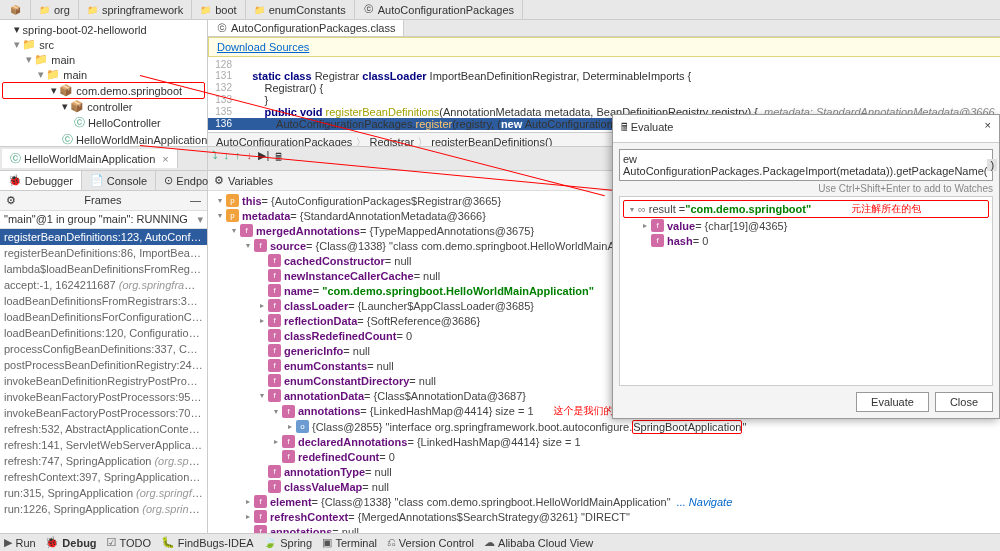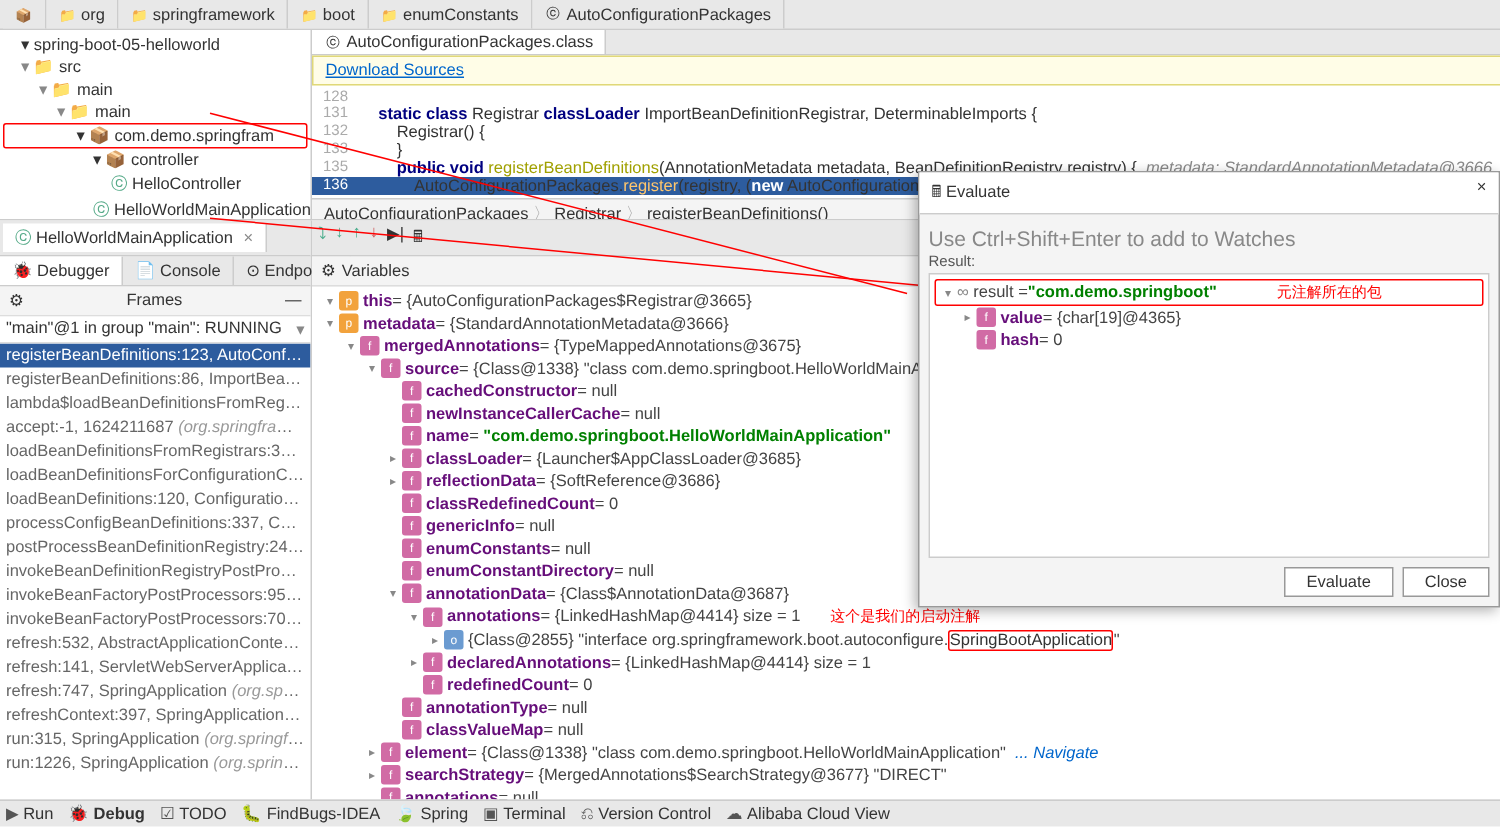--- a/index.html
+++ b/index.html
@@ -44,21 +44,21 @@
 .b-p{background:#f2a23c}.b-f{background:#d16ba5}.b-o{background:#6b9bd1}
 .vn{color:#660e7a;font-weight:bold}.vv{color:#444}
 .nav{color:#0066cc;font-style:italic;margin-left:6px}
 .red-note{color:#f00;font-size:10px}
 .eval-popup{position:absolute;top:114px;right:0;width:388px;background:#f4f4f4;border:1px solid #999;box-shadow:-2px 2px 8px rgba(0,0,0,.3);z-index:100}
 .eval-title{background:#fff;padding:4px 8px;display:flex;justify-content:space-between;border-bottom:1px solid #ccc;font-size:11px}
 .eval-body{padding:6px}
 .eval-lbl{font-size:10px;color:#555;margin-bottom:2px}
 .eval-input{background:#fff;border:1px solid #999;padding:3px;font-family:Consolas,monospace;font-size:10.5px;display:flex;align-items:center}
 .eval-input .code-text{flex:1}
-.eval-hint{text-align:left;font-size:14px;color:#888;padding:2px 0}
+.eval-hint{text-align:right;font-size:10px;color:#888;padding:2px 0}
 .eval-result{background:#fff;border:1px solid #ccc;height:190px;padding:3px;font-size:11px}
 .eval-btns{display:flex;justify-content:flex-end;gap:6px;padding-top:6px}
 .btn{background:#fff;border:1px solid #999;padding:3px 14px;font-size:11px}
 .bottom-bar{position:absolute;bottom:0;left:0;right:0;height:18px;background:#e8e8e8;border-top:1px solid #ccc;display:flex;align-items:center;font-size:10px;padding:0 4px;gap:10px}
 .bottom-bar .bi{display:flex;align-items:center;gap:3px;color:#555}
 .diag-line{position:absolute;border-top:1.5px solid #f00;z-index:5;pointer-events:none}
 .i-file{color:#6a9}
 .i-fold{color:#b8860b}
 </style>
 </head>
@@ -88,37 +88,37 @@
       <span class="ico">ⓒ</span>
       <span>AutoConfigurationPackages</span>
     </div>
 </div>
 
 <div class="main-content">
   <div class="left-panel">
     <div class="tree-area">
       <div class="tree-item">
           <span>▾</span>
-          <span>spring-boot-05-helloworld</span>
+          <span>spring-boot-02-helloworld</span>
         </div>
       <div class="tree-item i1">
           <span style="color:#888">▾ 📁</span> 
           <span>src</span>
         </div>
       <div class="tree-item i2">
           <span style="color:#888">▾ 📁</span> 
           <span>main</span>
         </div>
       <div class="tree-item i3">
           <span style="color:#888">▾ 📁</span> 
           <span>main</span>
         </div>
       <div class="tree-item i4 red-box">
           <span>▾ 📦</span> 
-          <span>com.demo.springfram</span>
+          <span>com.demo.springboot</span>
         </div>
       <div class="tree-item i5">
           <span>▾ 📦</span> 
           <span>controller</span>
         </div>
       <div class="tree-item i5" style="padding-left:72px">
           <span style="color:#5a8">ⓒ</span> 
           <span>HelloController</span>
         </div>
       <div class="tree-item i5">
@@ -339,41 +339,45 @@
         <div class="var" style="padding-left: 32px;">
           <span class="arrow">▸</span>
           <span class="badge b-f">f</span>
           <span class="vn">element</span> 
           <span class="vv">= {Class@1338} "class com.demo.springboot.HelloWorldMainApplication"</span>
           <span class="nav">... Navigate</span>
         </div>
         <div class="var" style="padding-left: 32px;">
           <span class="arrow">▸</span>
           <span class="badge b-f">f</span>
-          <span class="vn">searchStrategy</span> 
-          <span class="vv">= {MergedAnnotations$SearchStrategy@3677} "DIRECT"</span>
+          <span class="vn">refreshContext</span> 
+          <span class="vv">= {MergedAnnotations$SearchStrategy@3261} "DIRECT"</span>
         </div>
         <div class="var" style="padding-left: 32px;">
           <span class="arrow"></span>
           <span class="badge b-f">f</span>
           <span class="vn">annotations</span> 
           <span class="vv">= null</span>
         </div>
       </div>
   </div>
 </div>
 
 <div class="eval-popup">
   <div class="eval-title">
     <span><span>🖩</span> <span>Evaluate</span></span>
     <span style="cursor:pointer">×</span>
   </div>
   <div class="eval-body">
+    <div class="eval-input">
+      <span class="code-text">ew AutoConfigurationPackages.PackageImport(metadata)).getPackageName(</span>
+        <span style="background:#e0e0e0;padding:0 3px">)</span>
+
+    </div>
     <div class="eval-hint">Use Ctrl+Shift+Enter to add to Watches</div>
-    <div class="eval-lbl">Result:</div>
     <div class="eval-result">
       <div class="var red-box" style="padding:1px 2px">
           <span class="arrow">▾</span>
           <span style="color:#888;margin-right:3px">∞</span>
           <span class="vv">result = </span>
           <span class="str">"com.demo.springboot"</span> 
           <span class="red-note" style="margin-left:40px">元注解所在的包</span>
         </div>
       <div class="var" style="padding-left:16px">
           <span class="arrow">▸</span>

